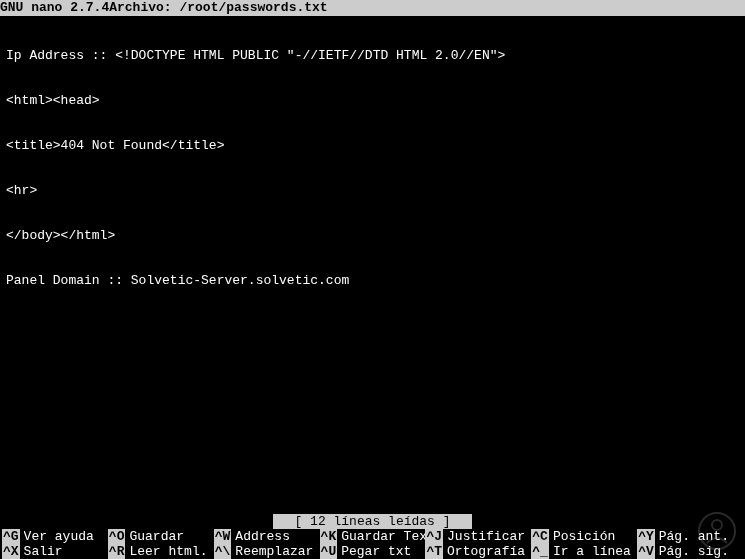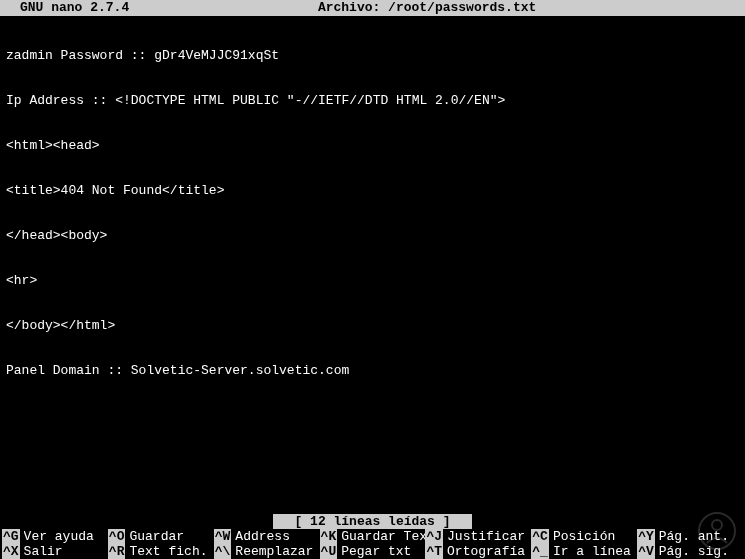--- a/index.html
+++ b/index.html
@@ -10,46 +10,46 @@
       font-family: "Courier New", monospace;
       font-size: 13px;
       color: #fff;
       position: relative;
       overflow: hidden;
     }
     .header {
       background: #ccc;
       color: #000;
       display: flex;
-      padding: 1px 20px;
+      padding: 1px 0;
       height: 16px;
       line-height: 14px;
       font-weight: bold;
     }
     .header-left { flex: 0 0 auto; }
-    .header-center { flex: 1; text-align: center; }
+    .header-center { flex: 1; text-align: left; }
     .content {
       padding: 2px 6px;
       white-space: pre;
       line-height: 15px;
     }
     .line { display: block; }
     .status-bar {
       position: absolute;
       bottom: 30px;
       left: 0;
       right: 0;
       text-align: center;
     }
     .status-inner {
       background: #ccc;
       color: #000;
       display: inline-block;
       padding: 0 21px;
-      font-weight: bold;
+      font-weight: normal;
     }
     .help-bar {
       position: absolute;
       bottom: 0;
       left: 0;
       right: 0;
       display: flex;
       flex-wrap: wrap;
       padding: 0 2px;
     }
@@ -88,25 +88,23 @@
   </style>
 </head>
 <body>
 
 <div class="header">
   <span class="header-left">GNU nano 2.7.4</span>
   <span class="header-center">Archivo: /root/passwords.txt</span>
 </div>
 
 <div class="content">
-  <span class="line">zadmin Password :: gDr4VeMJJC91xqSt</span>
   <span class="line">Ip Address :: &lt;!DOCTYPE HTML PUBLIC "-//IETF//DTD HTML 2.0//EN"&gt;</span>
   <span class="line">&lt;html&gt;&lt;head&gt;</span>
   <span class="line">&lt;title&gt;404 Not Found&lt;/title&gt;</span>
-  <span class="line">&lt;/head&gt;&lt;body&gt;</span>
   <span class="line">&lt;hr&gt;</span>
   <span class="line">&lt;/body&gt;&lt;/html&gt;</span>
   <span class="line">Panel Domain :: Solvetic-Server.solvetic.com</span>
 </div>
 
 <div class="status-bar">
   <span class="status-inner">[ 12 líneas leídas ]</span>
 </div>
 
 <div class="help-bar">
@@ -140,21 +138,21 @@
         <span class="label">Pág. ant.</span>
       </div>
   </div>
   <div class="help-row">
     <div class="help-item">
         <span class="key">^X</span>
         <span class="label">Salir</span>
       </div>
     <div class="help-item">
         <span class="key">^R</span>
-        <span class="label">Text fich.</span>
+        <span class="label">Leer html.</span>
       </div>
     <div class="help-item">
         <span class="key">^\</span>
         <span class="label">Reemplazar</span>
       </div>
     <div class="help-item">
         <span class="key">^U</span>
         <span class="label">Pegar txt</span>
       </div>
     <div class="help-item">

